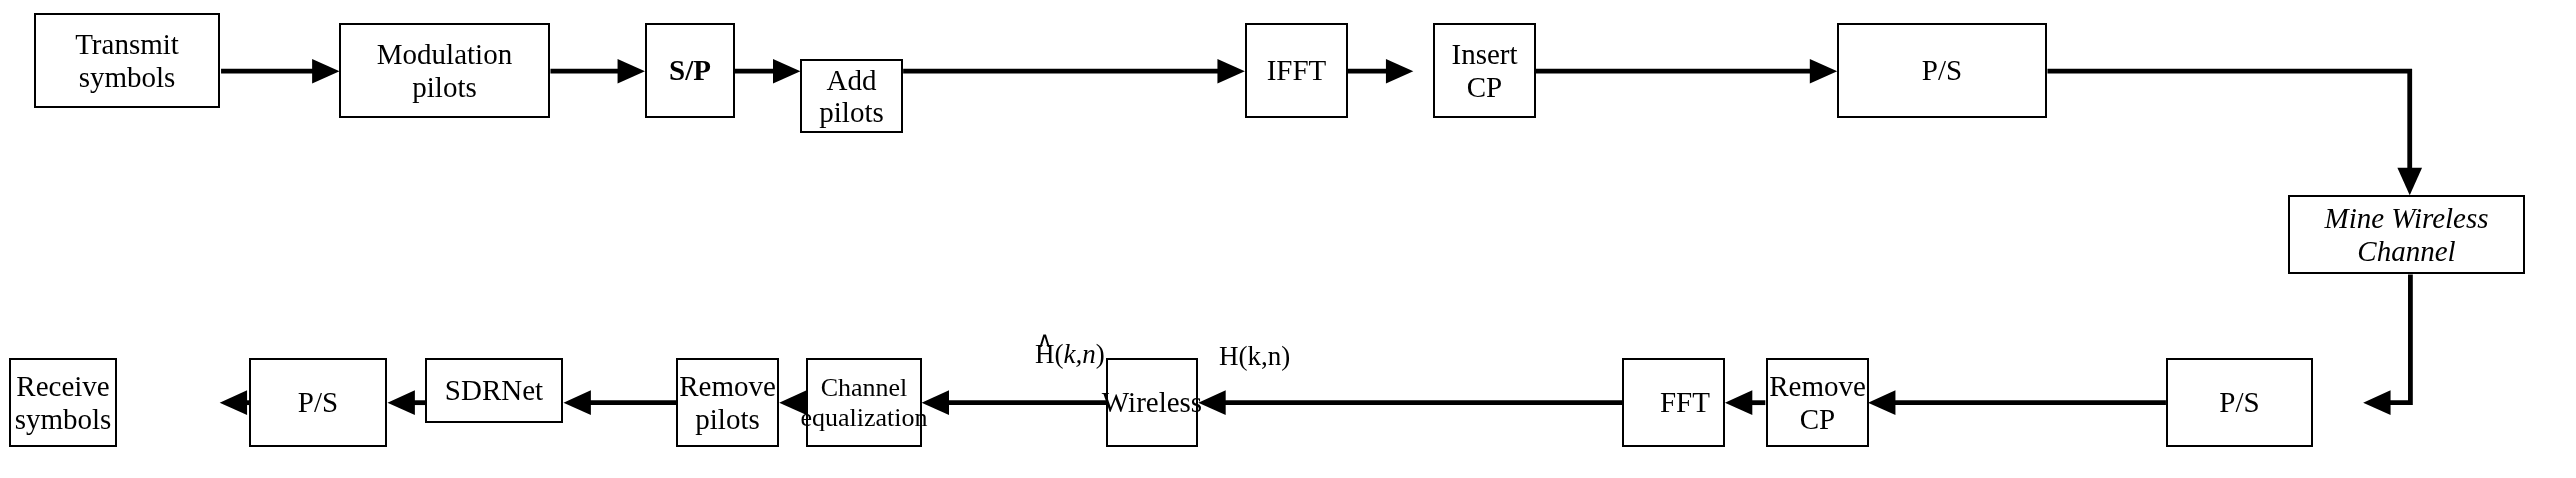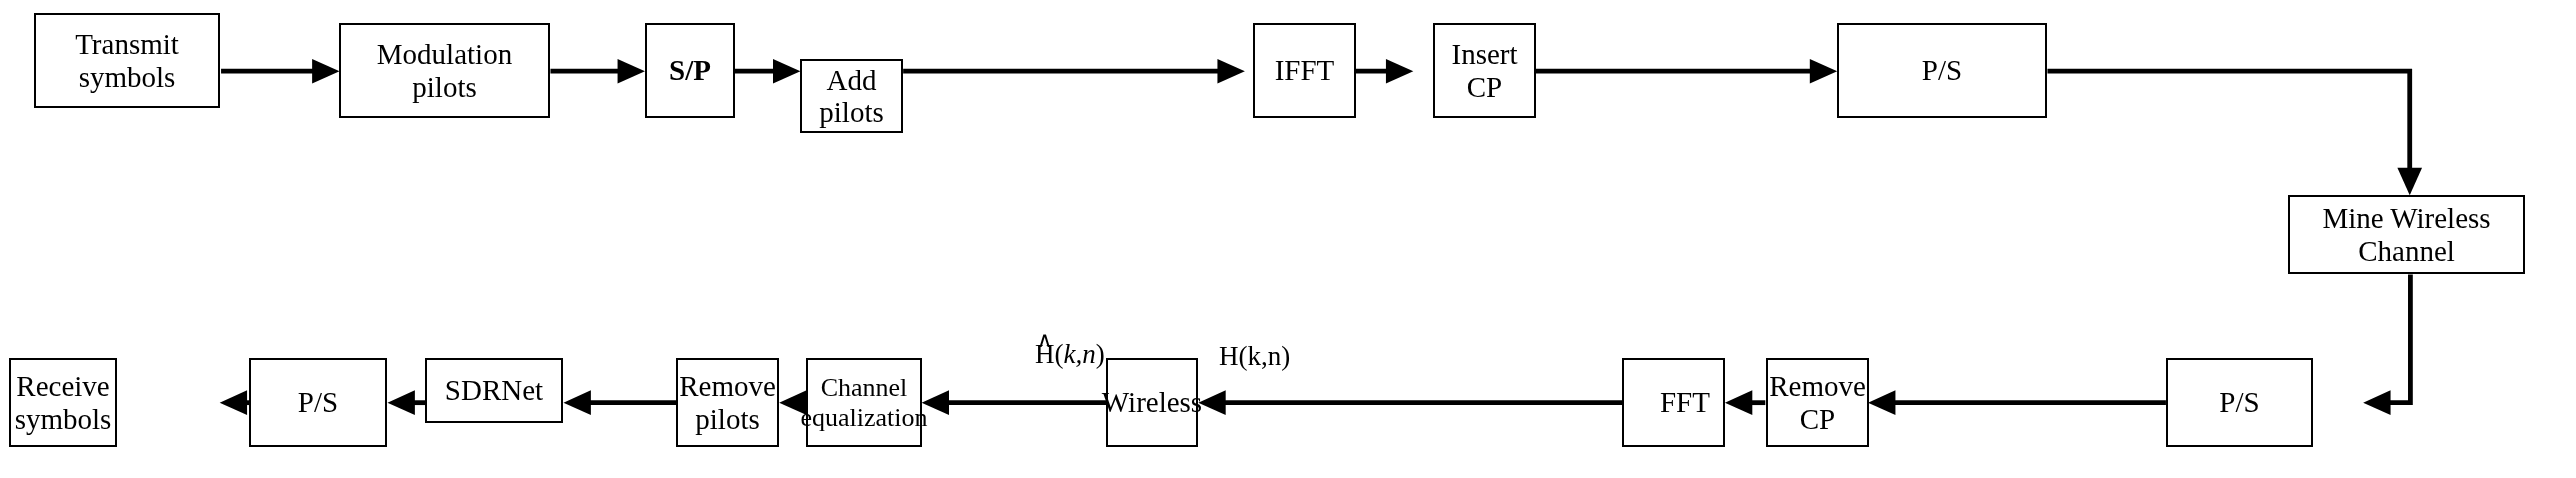--- a/index.html
+++ b/index.html
@@ -149,27 +149,27 @@
   <div class="block" style="left:34px;  top:13px;  width:186px; height:95px;">Transmit
 symbols</div>
 
   <div class="block" style="left:339px; top:23px;  width:211px; height:95px;">Modulation
 pilots</div>
 
   <div class="block" style="left:645px; top:23px;  width:90px; height:95px;font-weight:bold;">S/P</div>
 
   <div class="block" style="left:800px; top:23px; width:103px; height:74px;margin-top:36px;">Add pilots</div>
 
-  <div class="block" style="left:1245px; top:23px; width:103px; height:95px;margin-left:8px;">IFFT</div>
+  <div class="block" style="left:1245px; top:23px; width:103px; height:95px;">IFFT</div>
 
   <div class="block" style="left:1433px; top:23px; width:103px; height:95px;">Insert CP</div>
 
   <div class="block" style="left:1837px; top:23px; width:210px; height:95px;">P/S</div>
 
-  <div class="block" style="left:2288px; top:195px; width:237px; height:79px;">Mine Wireless
+  <div class="block" style="left:2288px; top:195px; width:237px; height:79px;font-style:italic;">Mine Wireless
 Channel</div>
 
   <div class="block" style="left:2166px; top:358px; width:147px; height:89px;">P/S</div>
 
   <div class="block" style="left:1766px; top:358px; width:103px; height:89px;">Remove
 CP</div>
 
   <div class="block" style="left:1622px; top:358px; width:103px; height:89px;padding-left:27px;">FFT</div>
 
   <div class="block" style="left:1106px; top:358px; width:92px; height:89px;">Wireless</div>

